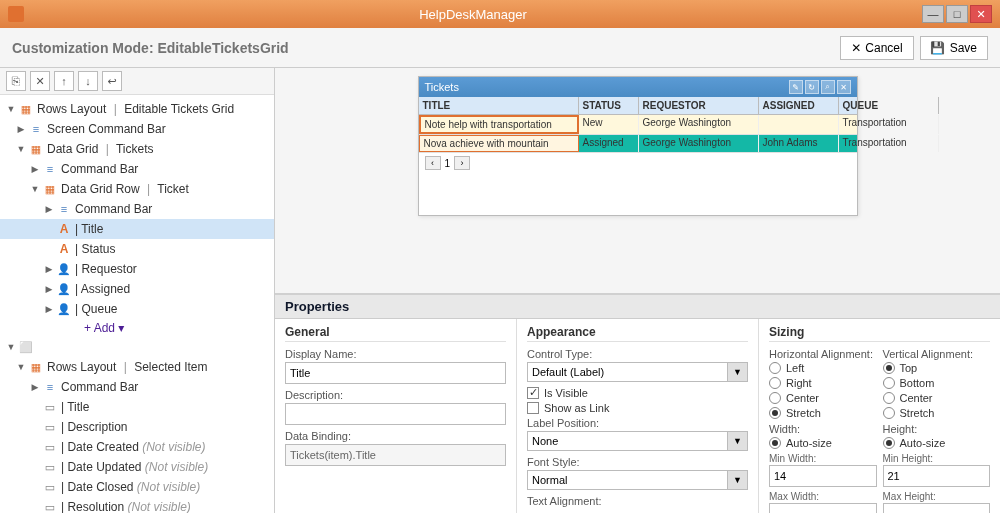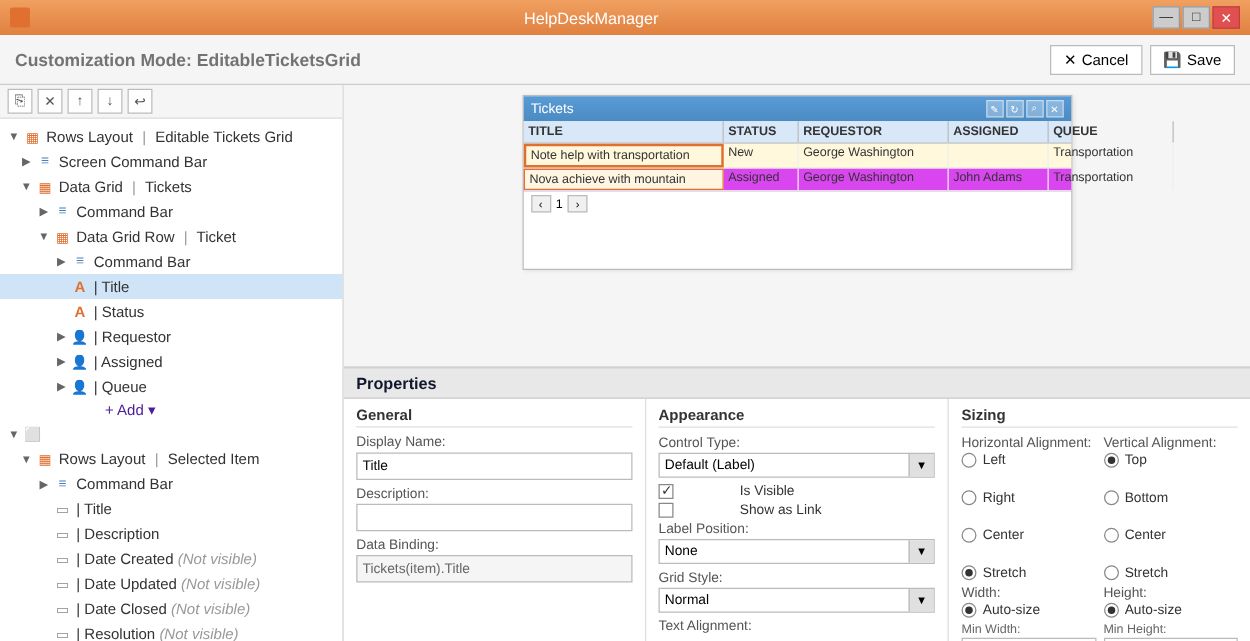--- a/index.html
+++ b/index.html
@@ -221,24 +221,24 @@
     .prop-select-arrow {
       width: 20px; height: 100%; background: #e0e0e0;
       border-left: 1px solid #bbb; display: flex; align-items: center;
       justify-content: center; font-size: 9px; cursor: pointer;
     }
     .prop-checkbox-row { display: flex; align-items: center; gap: 5px; margin-bottom: 3px; }
     .prop-checkbox { width: 12px; height: 12px; border: 1px solid #888; display: inline-block; background: #fff; position: relative; }
     .prop-checkbox.checked::after {
       content: '✓'; position: absolute; top: -2px; left: 1px; font-size: 11px; color: #333;
     }
-    .prop-checkbox-label { font-size: 11px; color: #333; margin-left: 48px; }
-
-    
-    .radio-group { display: flex; flex-direction: column; gap: 18px; }
+    .prop-checkbox-label { font-size: 11px; color: #333; }
+
+    
+    .radio-group { display: flex; flex-direction: column; gap: 3px; }
     .radio-row { display: flex; align-items: center; gap: 5px; }
     .radio-circle { width: 12px; height: 12px; border-radius: 50%; border: 1px solid #888; background: #fff; display: inline-flex; align-items: center; justify-content: center; }
     .radio-circle.selected::after { content: ''; width: 6px; height: 6px; border-radius: 50%; background: #333; display: block; }
     .radio-label { font-size: 11px; color: #333; }
     .sizing-sub-label { font-size: 10px; color: #666; margin-bottom: 1px; }
 
     
     ::-webkit-scrollbar { width: 10px; height: 10px; }
     ::-webkit-scrollbar-track { background: #f0f0f0; }
     ::-webkit-scrollbar-thumb { background: #bbb; border: 1px solid #aaa; }
@@ -448,21 +448,21 @@
           <div>ASSIGNED</div>
           <div>QUEUE</div>
         </div>
         <div class="preview-grid-row active-row">
           <div style="border: 2px solid #e07030;">Note help with transportation</div>
           <div>New</div>
           <div>George Washington</div>
           <div></div>
           <div>Transportation</div>
         </div>
-        <div class="preview-grid-row" style="background:#d946ef;">
+        <div class="preview-grid-row" style="background:#14b8a6;">
           <div style="border: 1px solid #e07030; background:#fff5e0;">Nova achieve with mountain</div>
           <div>Assigned</div>
           <div>George Washington</div>
           <div>John Adams</div>
           <div>Transportation</div>
         </div>
         <div class="preview-footer">
           <div class="pager-btn">‹</div>
           <span>1</span>
           <div class="pager-btn">›</div>
@@ -516,21 +516,21 @@
 
           <div class="prop-row">
             <div class="prop-label">Label Position:</div>
             <div class="prop-select-row">
               <span class="prop-select-text">None</span>
               <div class="prop-select-arrow">▼</div>
             </div>
           </div>
 
           <div class="prop-row">
-            <div class="prop-label">Grid Style:</div>
+            <div class="prop-label">Font Style:</div>
             <div class="prop-select-row">
               <span class="prop-select-text">Normal</span>
               <div class="prop-select-arrow">▼</div>
             </div>
           </div>
 
           <div class="prop-row">
             <div class="prop-label">Text Alignment:</div>
 
           </div>

